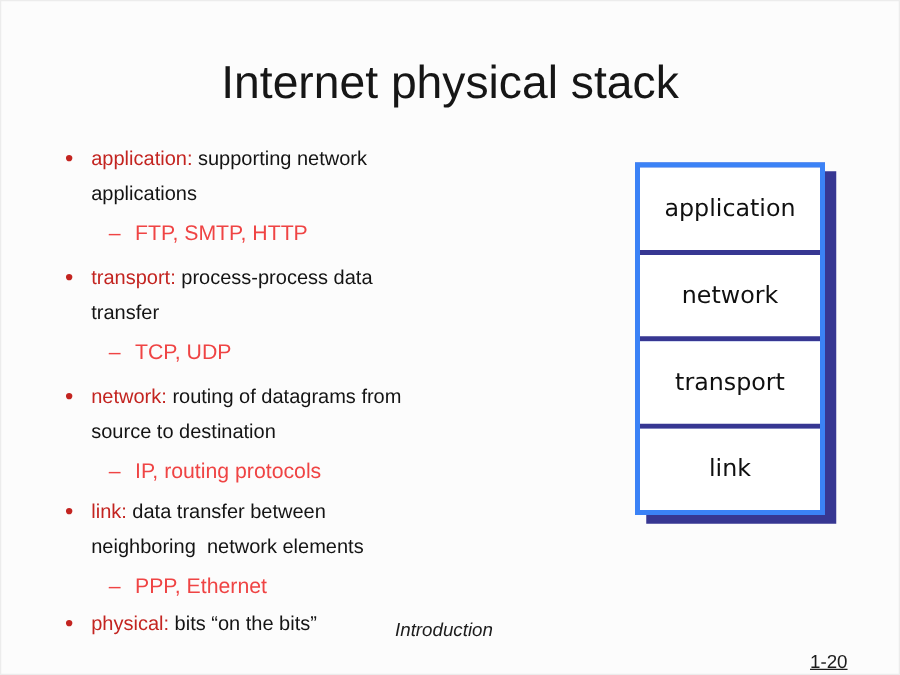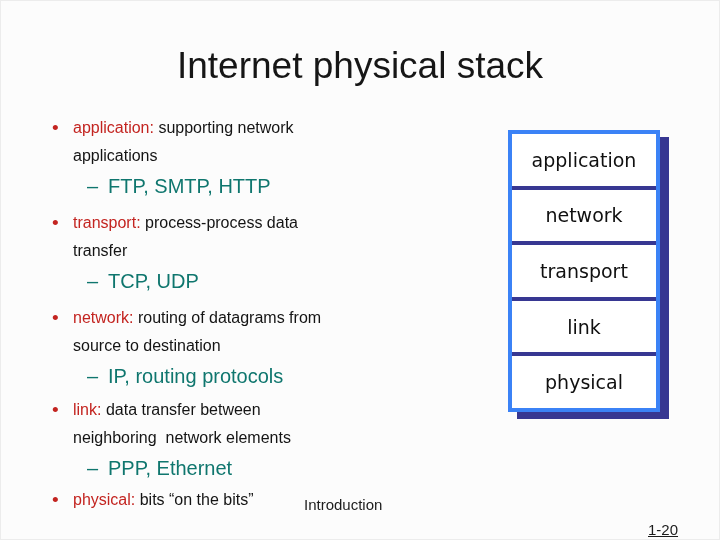--- a/index.html
+++ b/index.html
@@ -42,23 +42,23 @@
   .bullet-main {
     font-size: 16px;
     line-height: 28px;
     white-space: pre-wrap;
     color: #141414;
   }
   .keyword { color: #c32420; }
   .sub-line {
     margin-top: 7px;
     padding-left: 14px;
-    font-size: 20px;
+    font-size: 17px;
     line-height: 19px;
-    color: #0f766e;
+    color: #ef4444;
   }
   .sub-dash { display: inline-block; width: 21px; }
   .stack {
     position: absolute;
     left: 508px; top: 130px;
     width: 152px; height: 282px;
     box-sizing: border-box;
     background: #1d4ed8;
     border: 4px solid #3b82f6;
     box-shadow: 9px 7px 0 0 #373792;
@@ -72,23 +72,24 @@
     justify-content: center;
     border-bottom: 4px solid #373792;
     font-family: "DejaVu Sans", sans-serif;
     font-size: 19px;
     color: #101010;
     background: #ffffff;
   }
   .stack-layer:last-child { border-bottom: none; }
   .footer-left {
     position: absolute;
-    left: 304px; top: 496px;
+    left: 316px; top: 496px;
     font-size: 15px;
     color: #1c1c1c;
+    font-style: italic;
   }
   .footer-right {
     position: absolute;
     left: 648px; top: 521px;
     font-size: 15px;
     color: #1c1c1c;
     text-decoration: underline;
   }
 </style>
 </head>
@@ -139,17 +140,16 @@
   <div class="bullet-body">
     <div class="bullet-main"><span class="keyword">physical:</span><span class="rest"> bits “on the bits”</span></div>
   </div>
 </div>
 
 <div class="stack">
   <div class="stack-layer">application</div>
   <div class="stack-layer">network</div>
   <div class="stack-layer">transport</div>
   <div class="stack-layer">link</div>
-  <div class="stack-layer">physical</div>
 </div>
 
 <div class="footer-left">Introduction</div>
 <div class="footer-right">1-20</div>
 
 </body></html>

